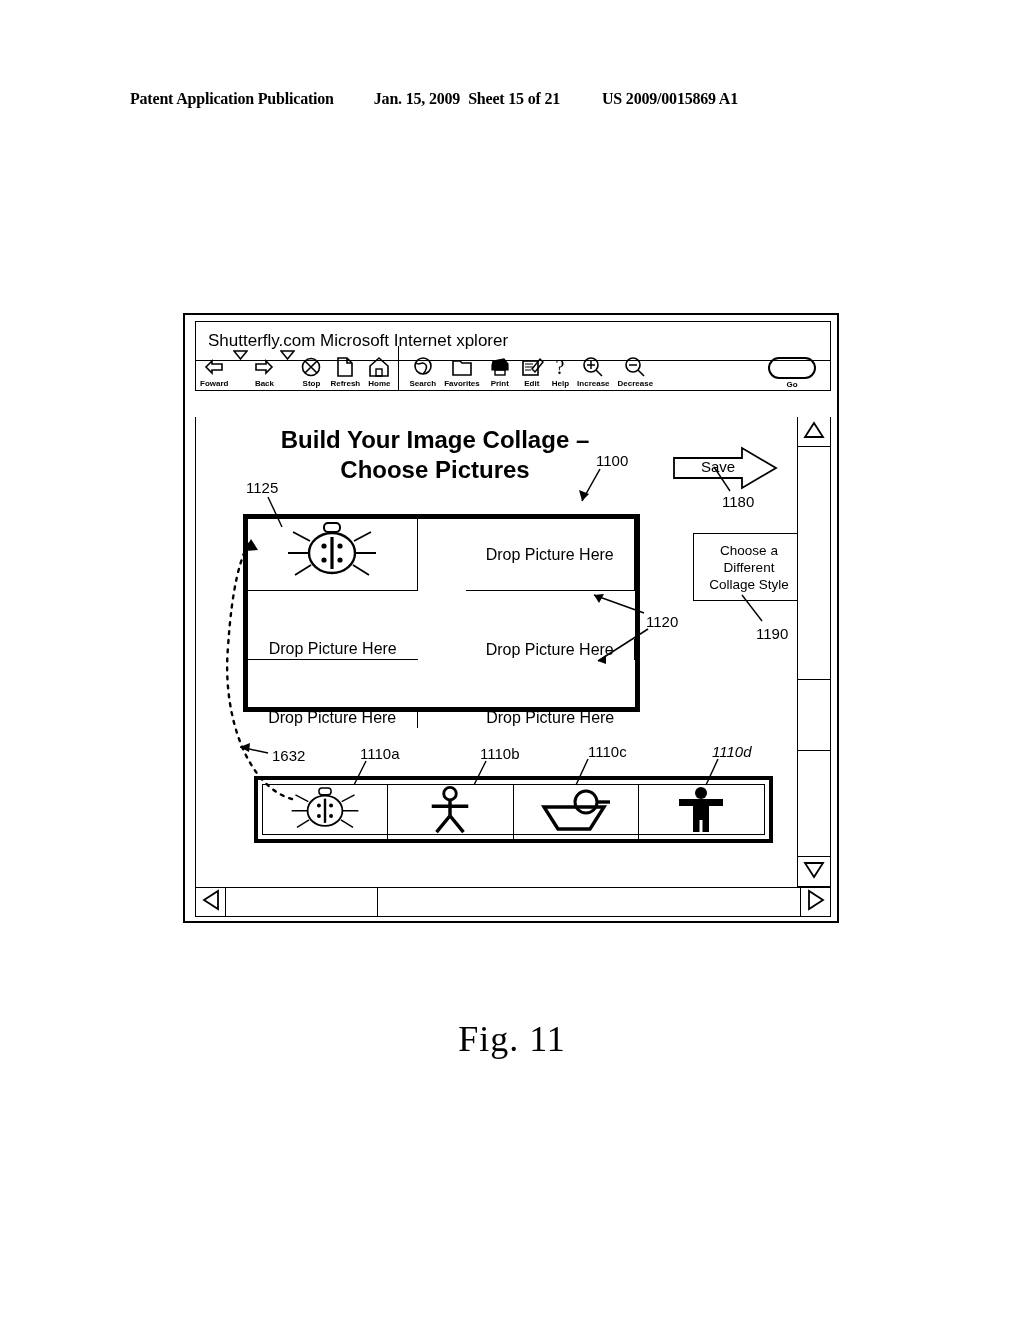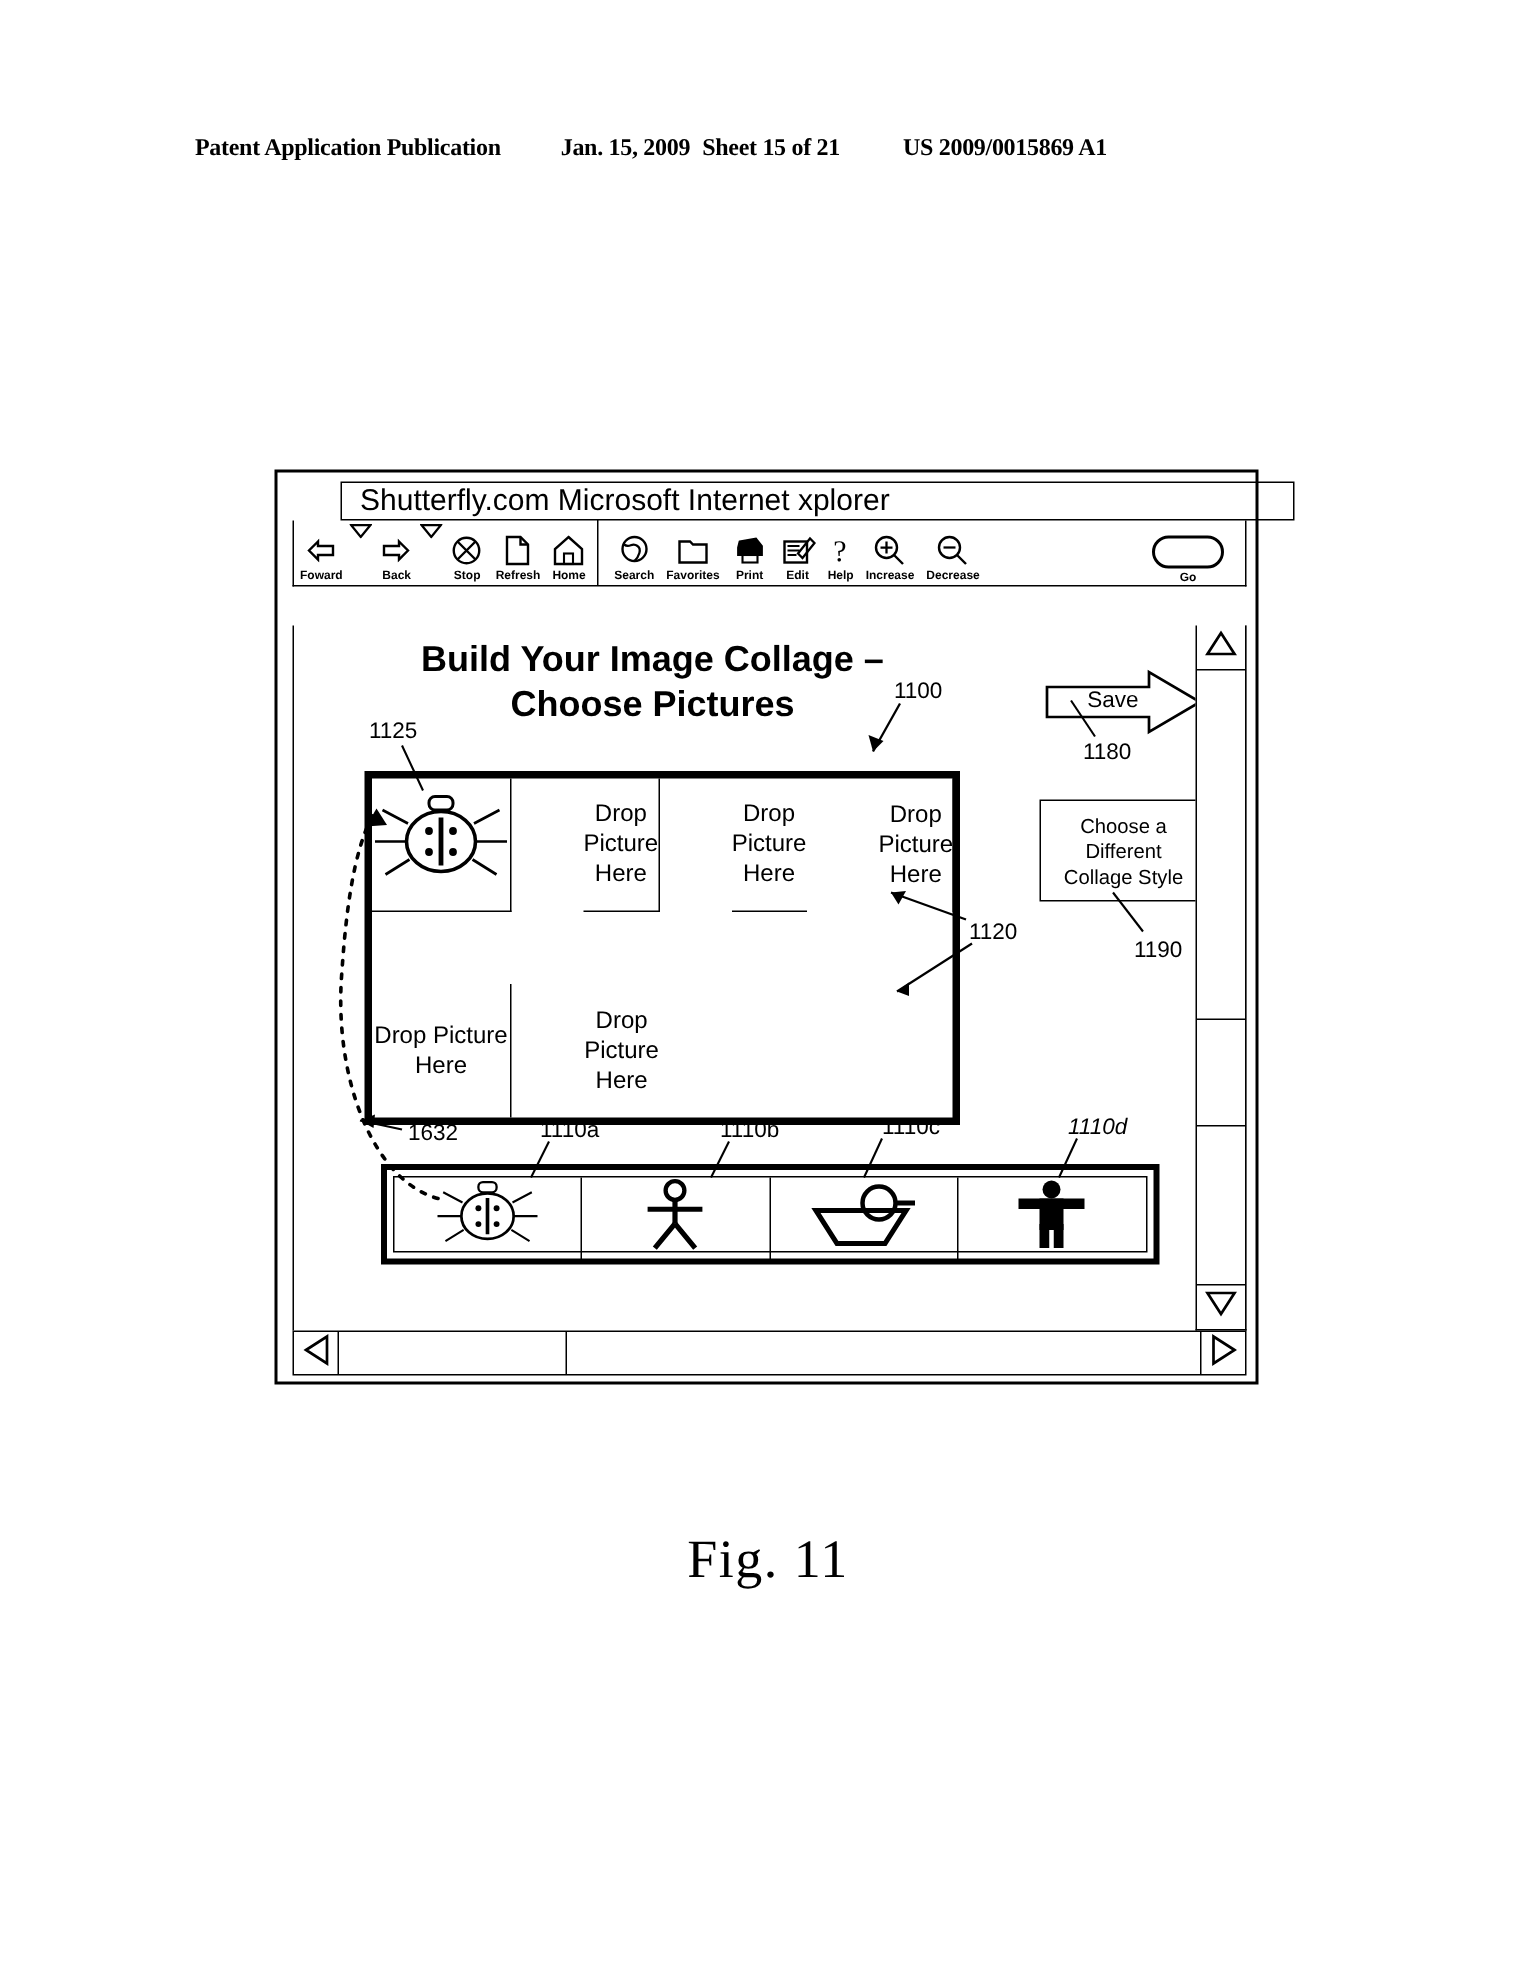--- a/index.html
+++ b/index.html
@@ -46,29 +46,28 @@
     box-sizing: border-box;
     background: #fff;
   }
 
   
   #title-bar {
     position: absolute;
     left: 10px;
     top: 6px;
     width: 636px;
-    height: 26px;
+    height: 40px;
     border: 1.5px solid #000;
     box-sizing: border-box;
     display: flex;
     align-items: center;
     padding-left: 12px;
-    font-size: 20px;
+    font-size: 17px;
     white-space: nowrap;
-    margin-left: 32px;
   }
 
   
   #toolbar {
     position: absolute;
     left: 10px;
     top: 32px;
     width: 636px;
     height: 44px;
     border: 1.5px solid #000;
@@ -200,25 +199,25 @@
     font-weight: bold;
     line-height: 30px;
   }
 
   
   #collage-grid {
     position: absolute;
     left: 47px;
     top: 97px;
     width: 397px;
-    height: 236px;
+    height: 198px;
     border: 5px solid #000;
     box-sizing: border-box;
     display: grid;
-    grid-template-columns: 1fr 1fr 1fr 1fr;
+    grid-template-columns: 1fr 1fr;
     grid-template-rows: 1fr 1fr;
     background: #fff;
     gap: 48px;
   }
   .cell {
     border-right: 1.4px solid #000;
     border-bottom: 1.4px solid #000;
     box-sizing: border-box;
     display: flex;
     align-items: center;
@@ -226,21 +225,21 @@
     font-size: 16px;
     line-height: 20px;
     text-align: center;
   }
   .cell:nth-child(3n) { border-right: none; }
   .cell:nth-child(n+4) { border-bottom: none; }
 
   
   #save-button {
     position: absolute;
-    left: 500px;
+    left: 476px;
     top: 29px;
     width: 108px;
     height: 44px;
   }
   #save-label {
     position: absolute;
     left: 18px;
     top: 12px;
     width: 56px;
     text-align: center;

